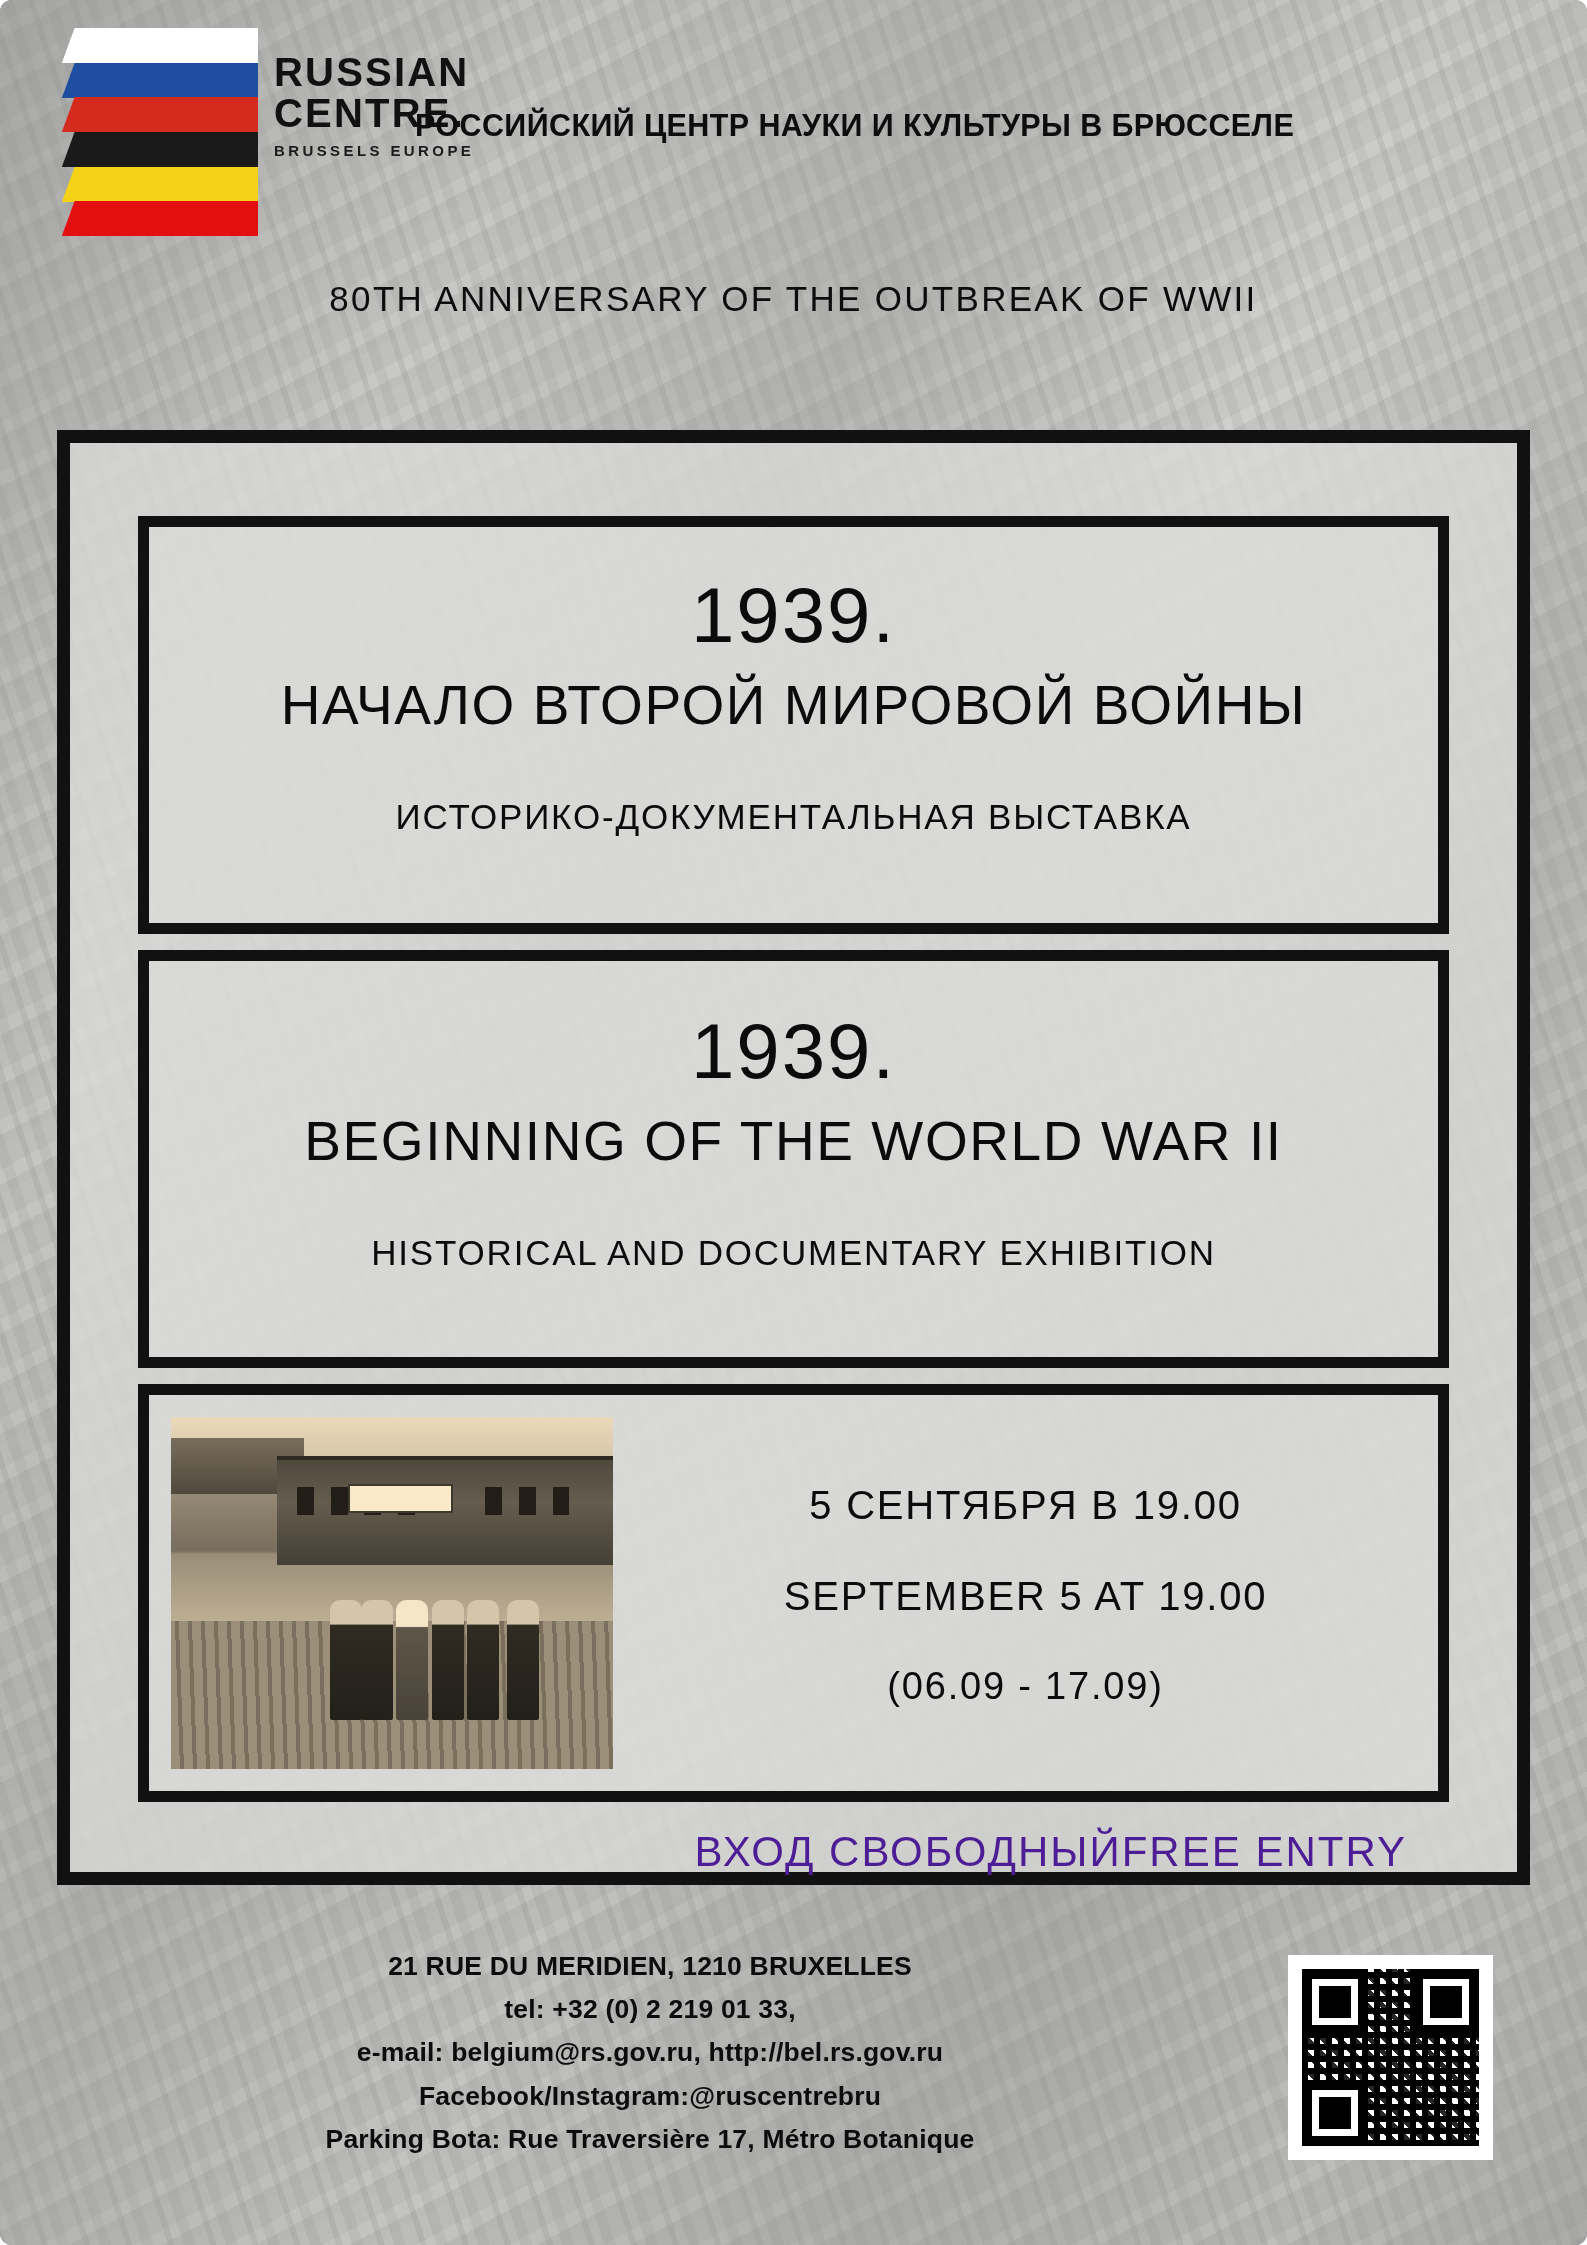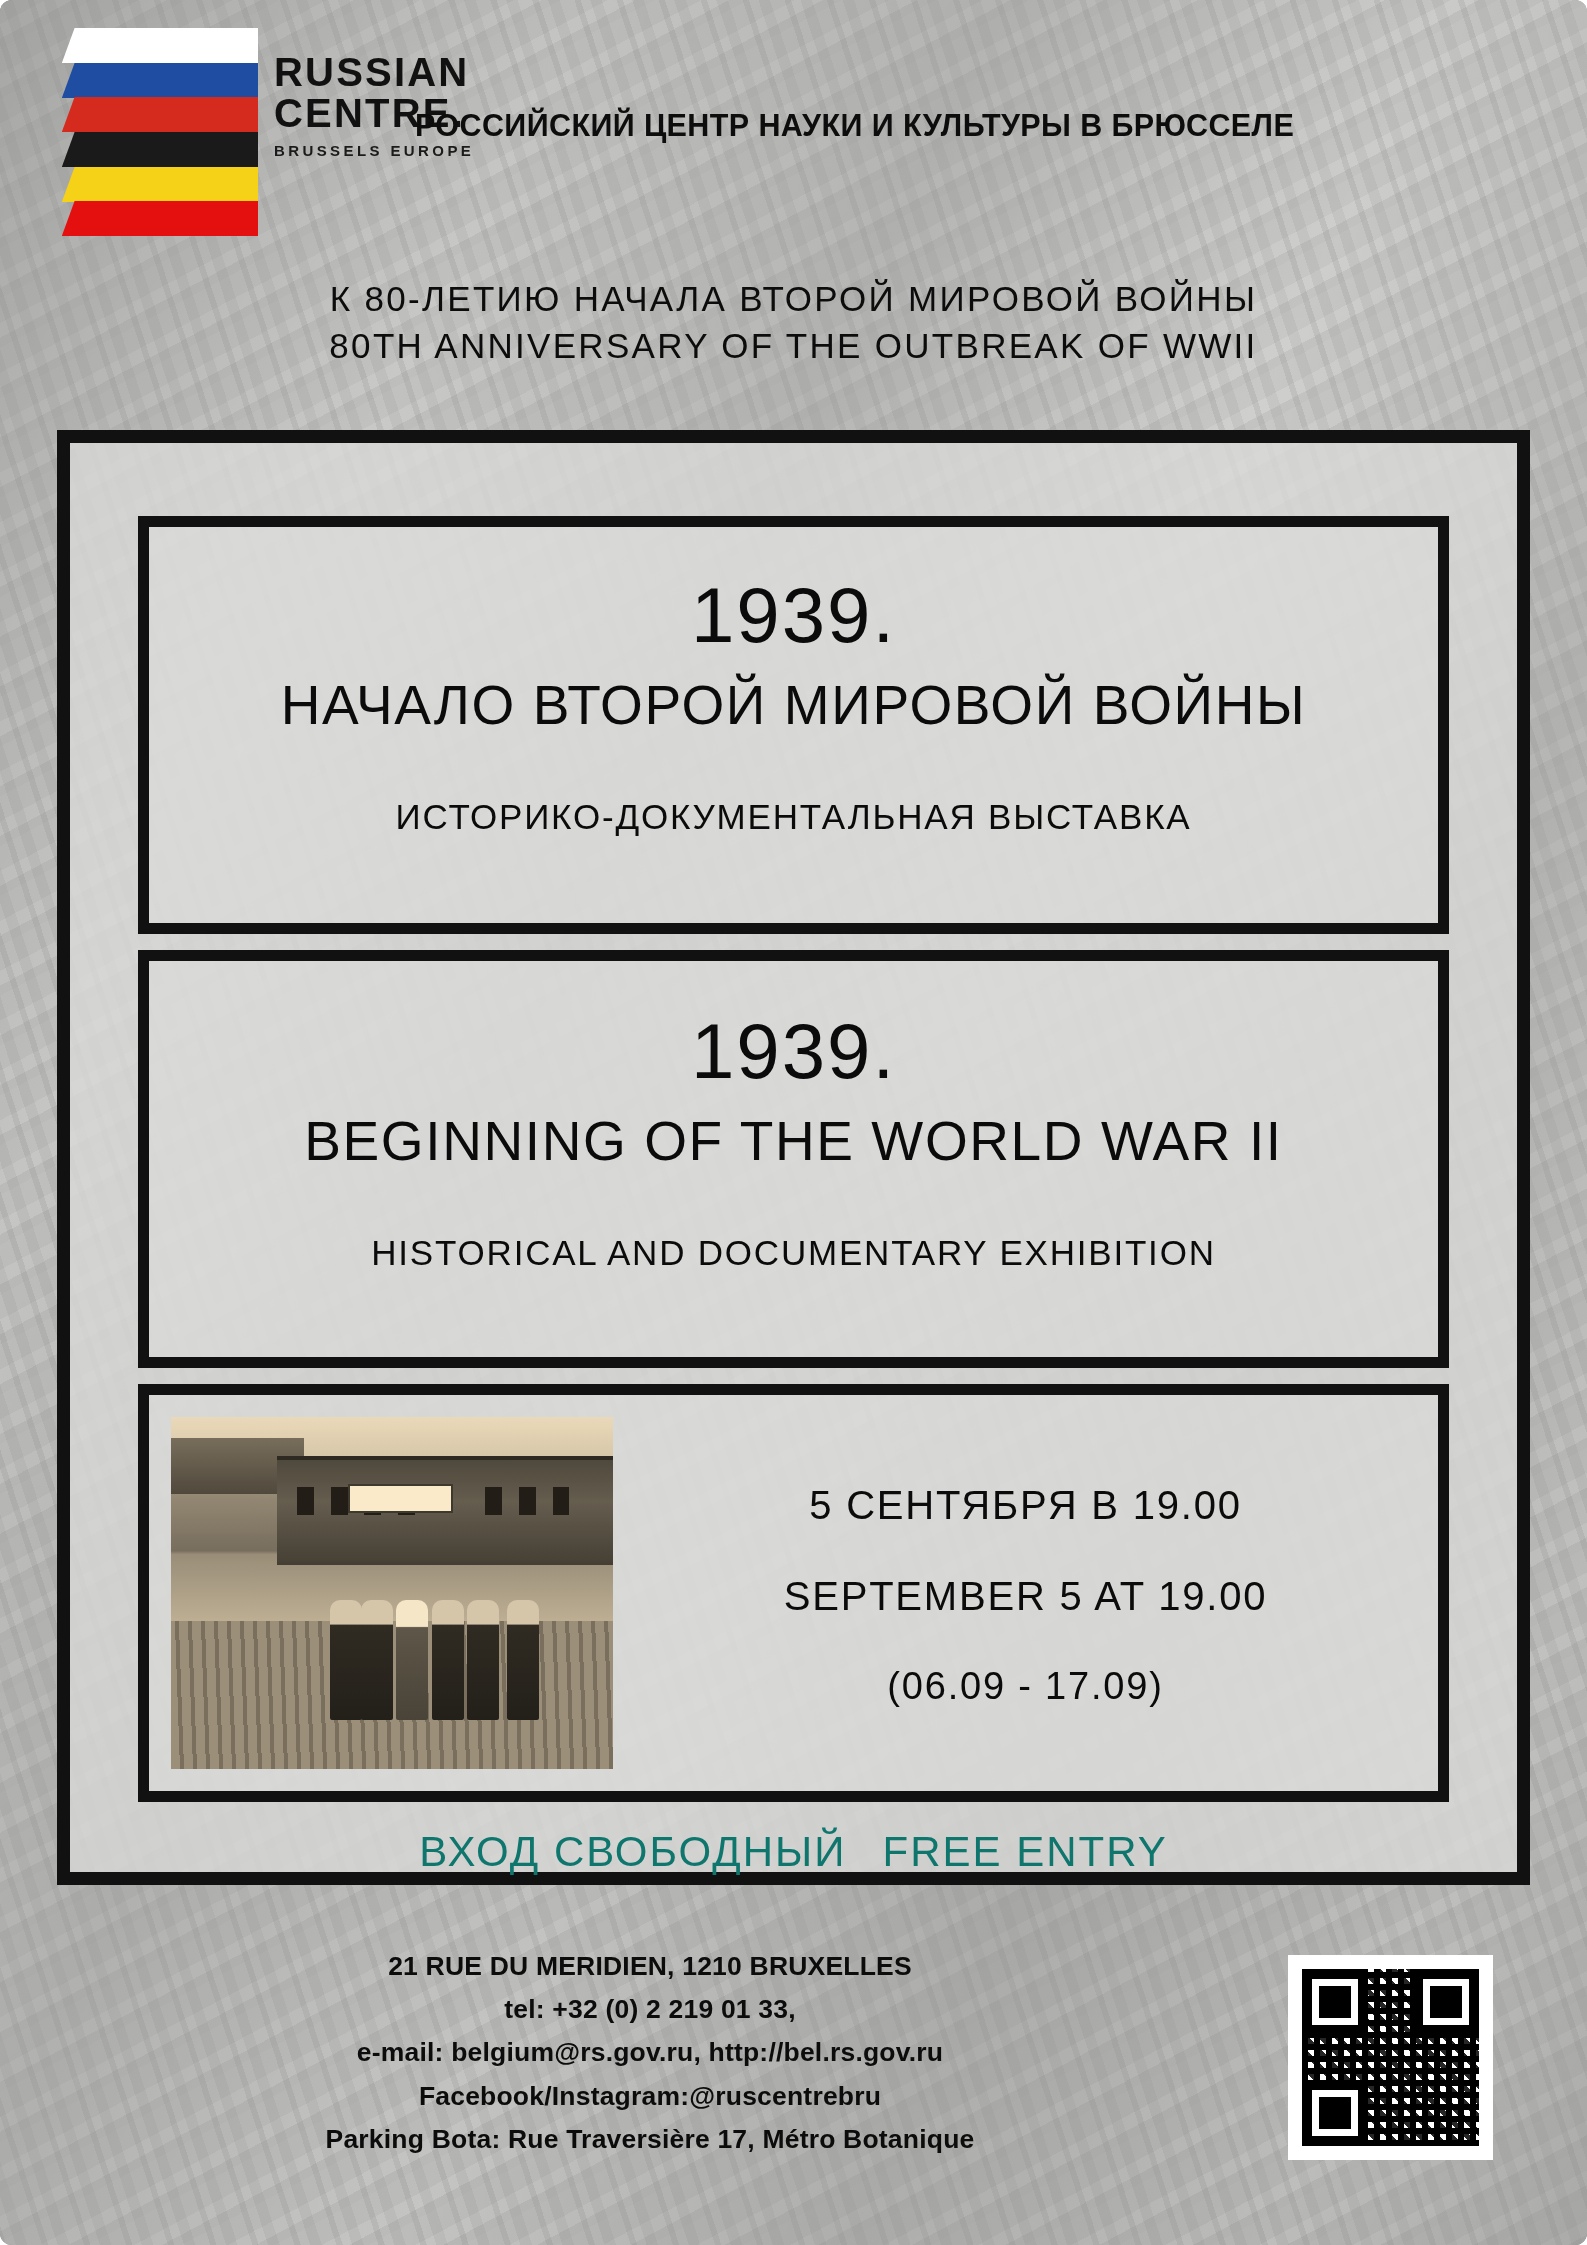--- a/index.html
+++ b/index.html
@@ -269,24 +269,23 @@
     font-weight: 400;
   }
   .info-line.dates {
     font-size: 38px;
     margin-bottom: 8px;
   }
 
   .entry-row {
     margin-top: 26px;
     display: flex;
-    justify-content: center;
+    justify-content: flex-end;
     padding: 0 42px;
-    color: #0f766e;
-    gap: 36px;
+    color: #4c1d95;
   }
   .entry-row div {
     font-size: 42px;
     letter-spacing: 2px;
     font-weight: 400;
   }
 
   
   .footer {
     position: absolute;
@@ -363,21 +362,20 @@
     </div>
     <div class="logo-words">
       <div class="logo-line1">RUSSIAN</div>
       <div class="logo-line2">CENTRE.</div>
       <div class="logo-line3">BRUSSELS EUROPE</div>
     </div>
   </div>
   <div class="logo-ru-title">РОССИЙСКИЙ ЦЕНТР НАУКИ И КУЛЬТУРЫ В БРЮССЕЛЕ</div>
 
   <div class="anniversary">
-    <div>К 80-ЛЕТИЮ НАЧАЛА ВТОРОЙ МИРОВОЙ ВОЙНЫ</div>
     <div>80TH ANNIVERSARY OF THE OUTBREAK OF WWII</div>
   </div>
 
   <div class="outer-frame">
 
     <div class="panel panel-ru">
       <div class="big-year">1939.</div>
       <div class="headline">НАЧАЛО ВТОРОЙ МИРОВОЙ ВОЙНЫ</div>
       <div class="subline">ИСТОРИКО-ДОКУМЕНТАЛЬНАЯ ВЫСТАВКА</div>
     </div>

